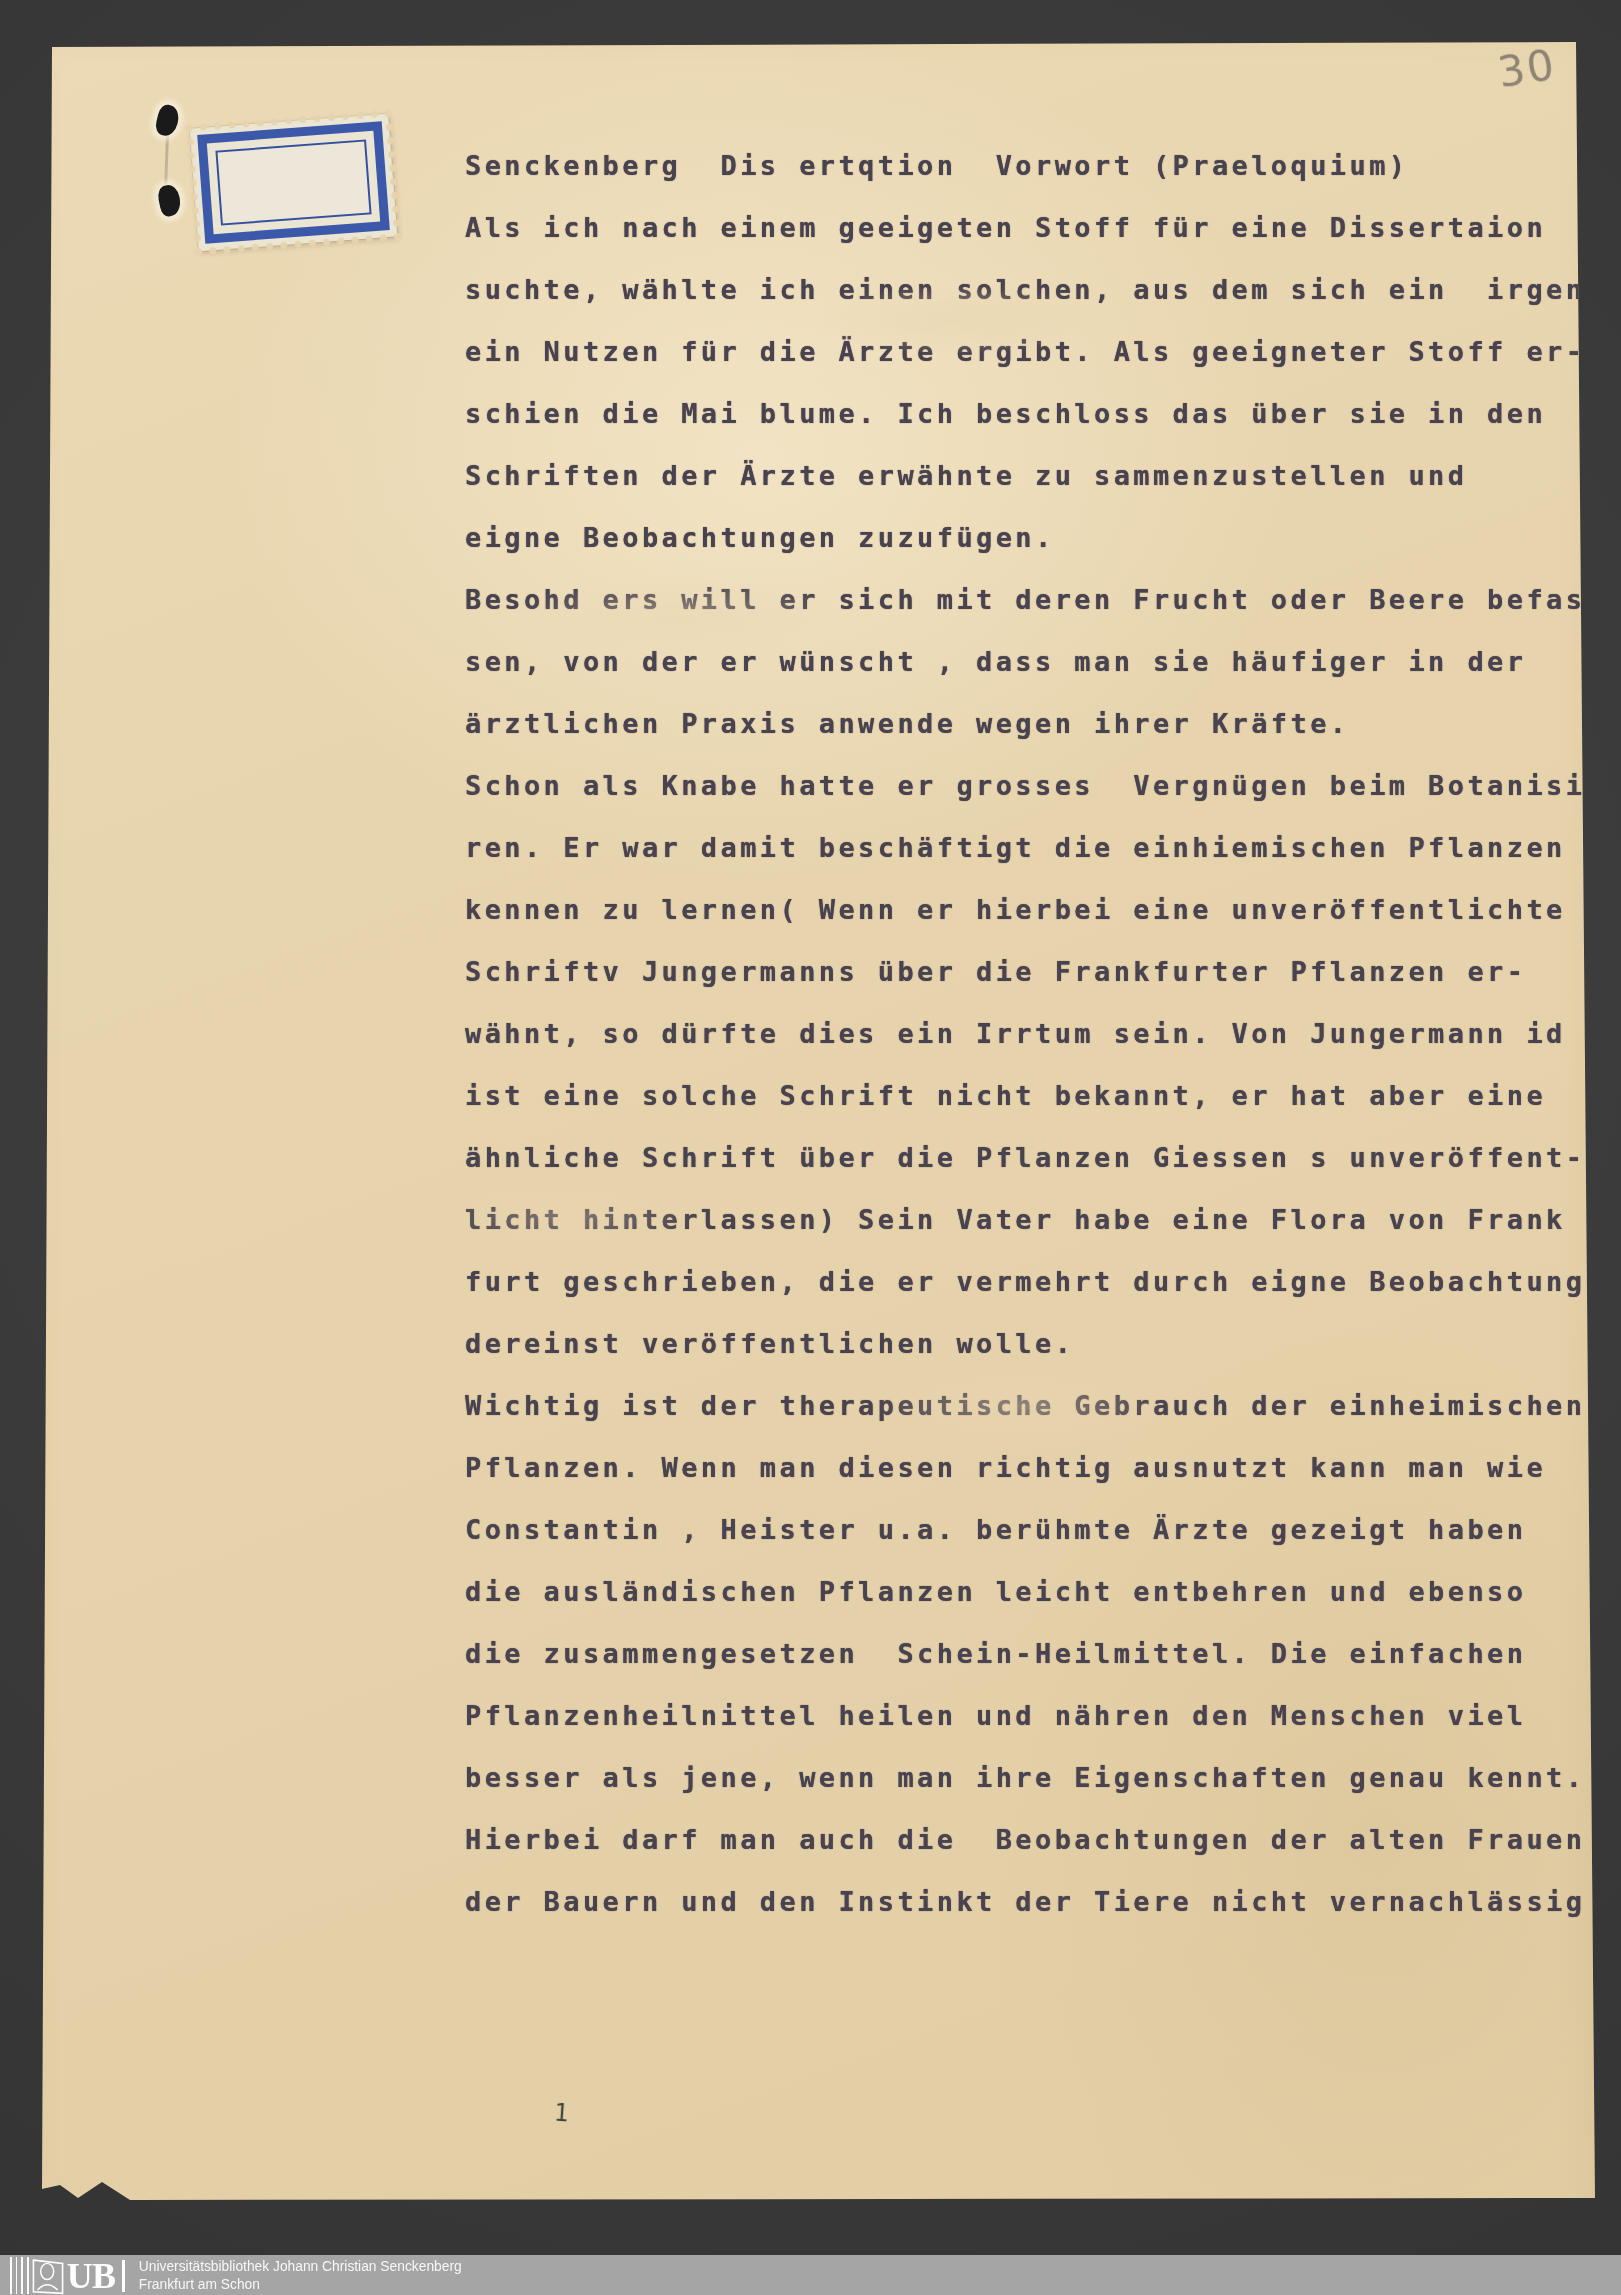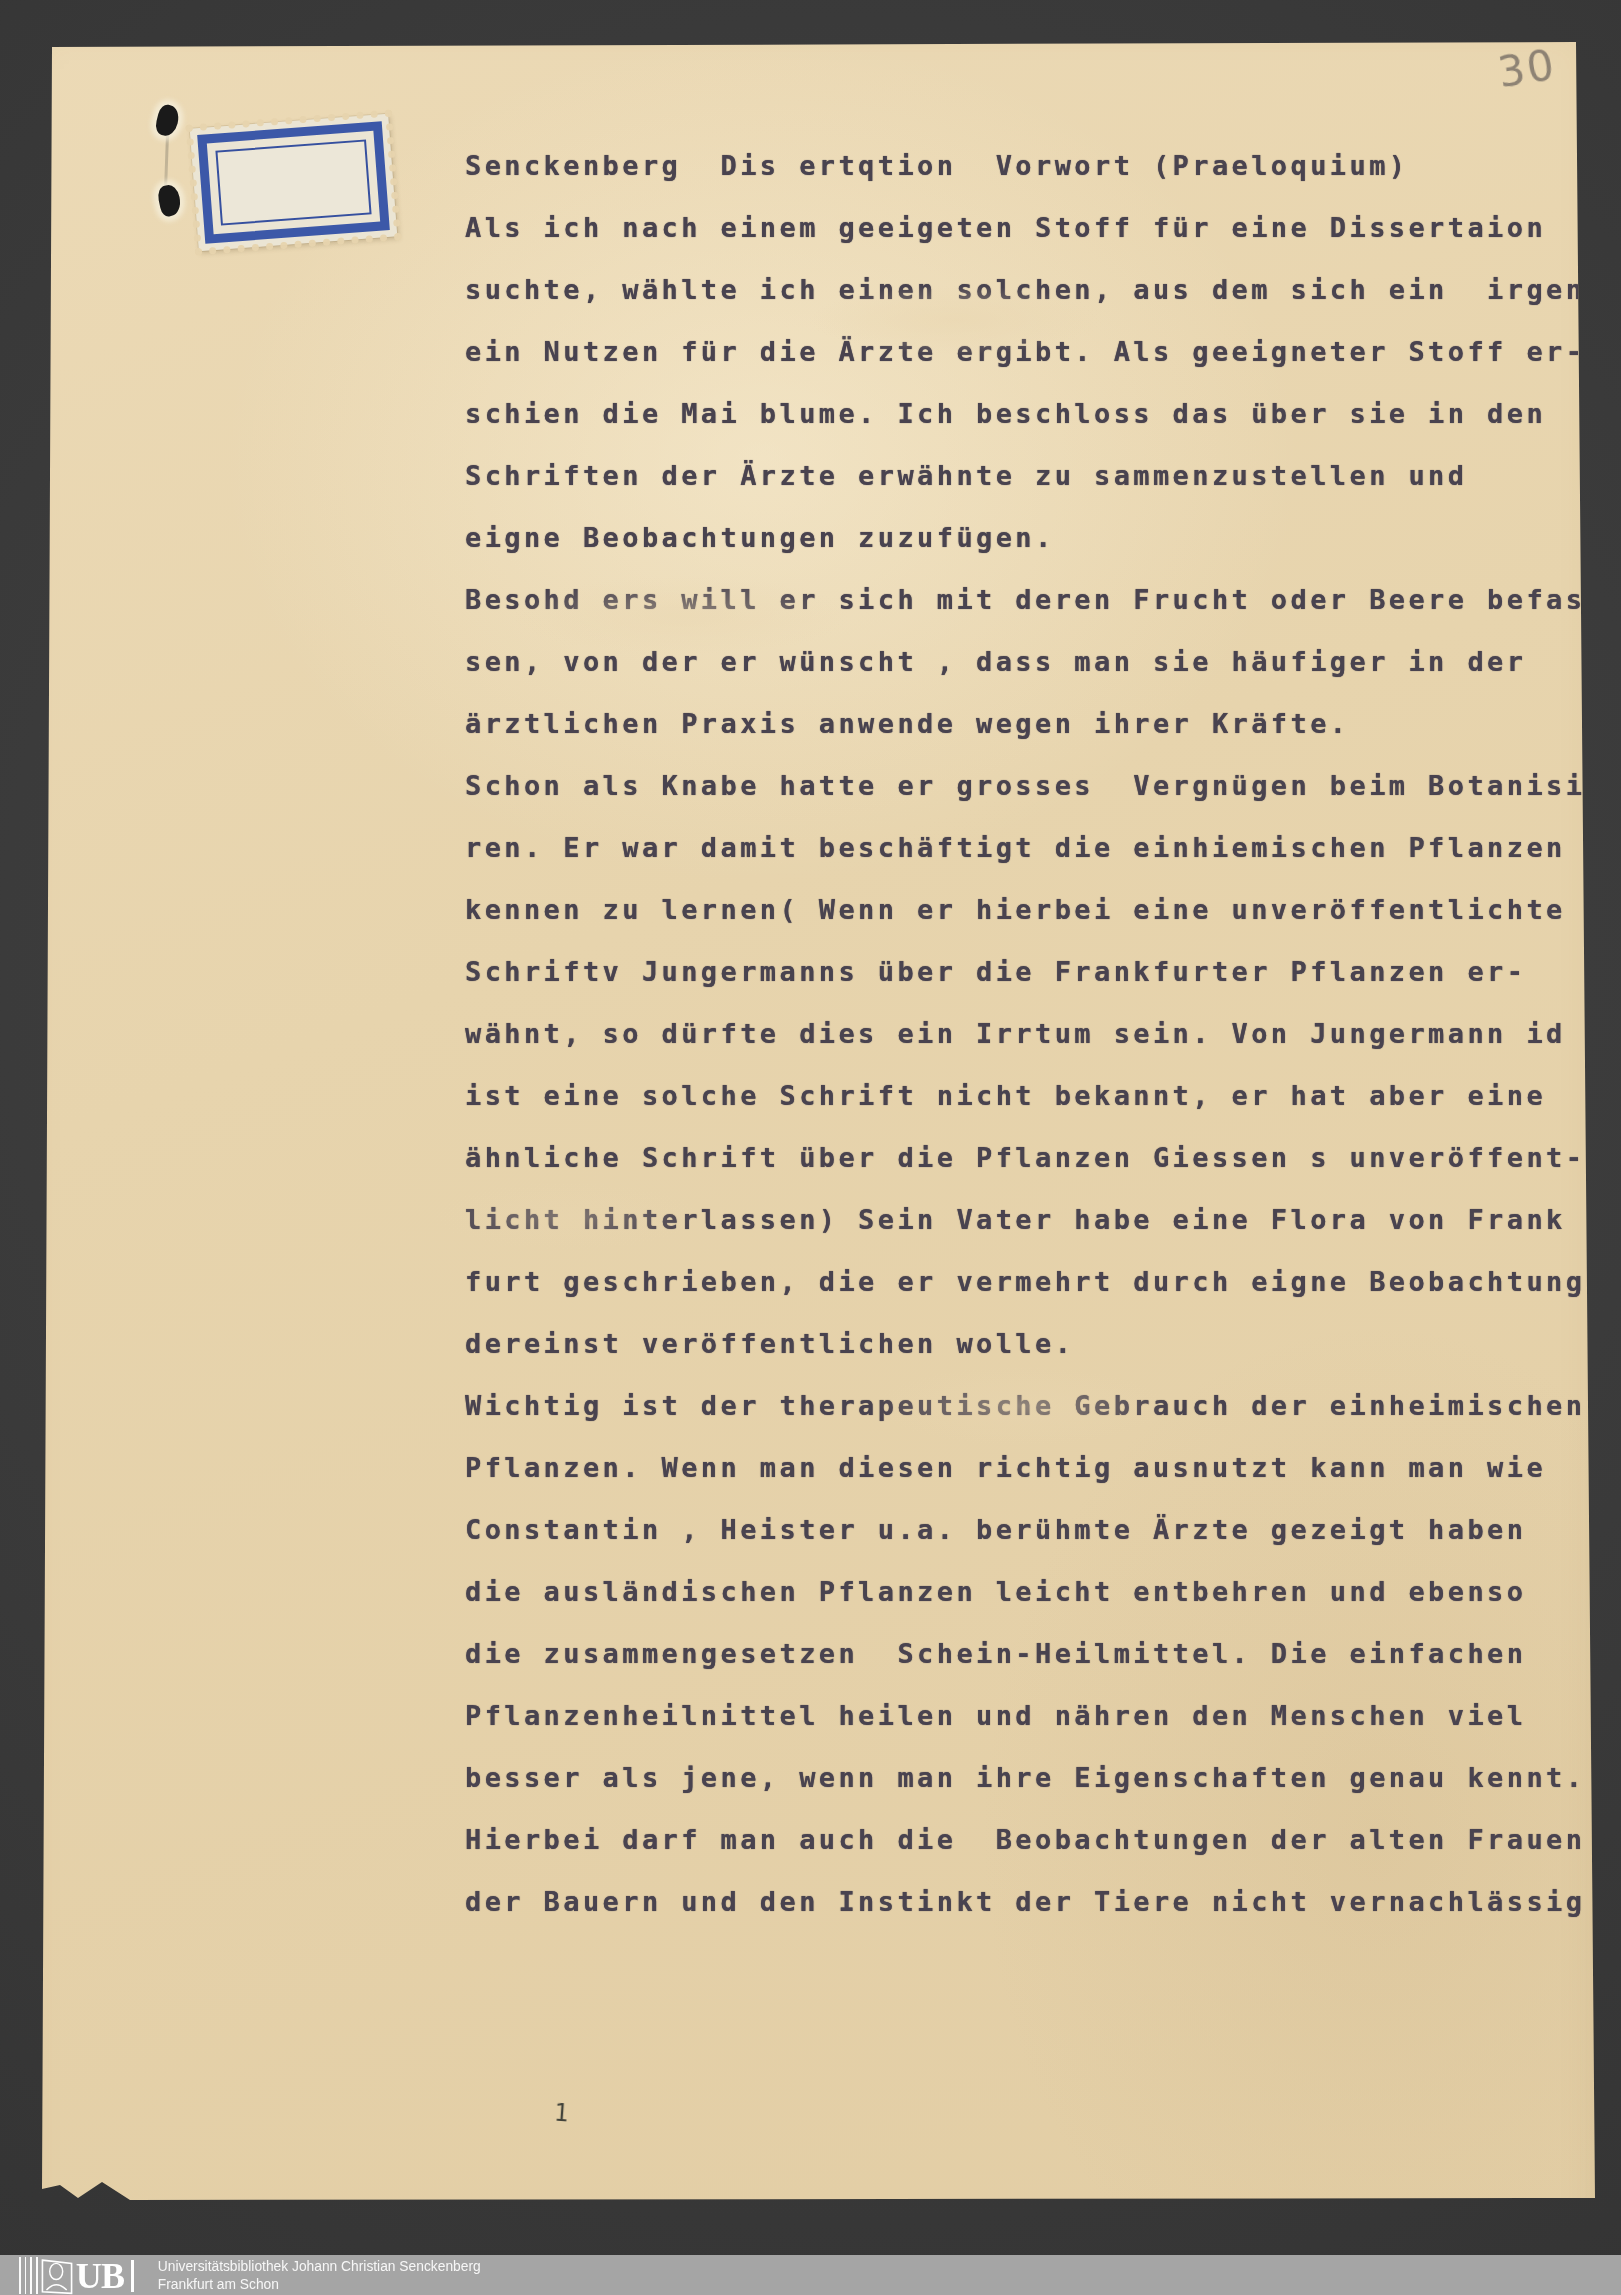--- a/index.html
+++ b/index.html
@@ -89,32 +89,32 @@
     font-family:"DejaVu Sans Mono", monospace;
     font-size:24px;color:#41423a;
     transform:rotate(4deg);filter:blur(0.5px);
   }
   
   #footer{
     position:absolute;left:0;right:0;top:2255px;height:41px;
     background:#a5a5a5;
     display:flex;align-items:center;
   }
-  .logo{display:flex;align-items:center;height:100%;padding-left:19px;border-radius:18px;}
+  .logo{display:flex;align-items:center;height:100%;padding-left:10px;border-radius:18px;}
   .logo-lines{
     width:19.5px;height:37px;margin-right:1.6px;
     background:repeating-linear-gradient(90deg,#fbfbfb 0 1.6px, transparent 1.6px 5.7px);
   }
   .logo-portrait{display:block;}
   .logo-ub{
     font-family:"Liberation Serif", serif;font-weight:700;
     font-size:36px;line-height:1;color:#ffffff;margin-left:1.6px;letter-spacing:-0.8px;
   }
   .logo-divider{width:2.4px;height:32px;background:#ffffff;margin-left:7.3px;}
-  .footer-text{margin-left:24px;color:#f7f7f7;font-size:13.8px;line-height:17.4px;}
+  .footer-text{margin-left:14px;color:#f7f7f7;font-size:13.8px;line-height:17.4px;}
 </style>
 </head>
 <body>
 
 <div id="stage">
 
   <div id="paper">
 
     <div class="staple-scratch"></div>
     <div class="staple-end staple-top"></div>

